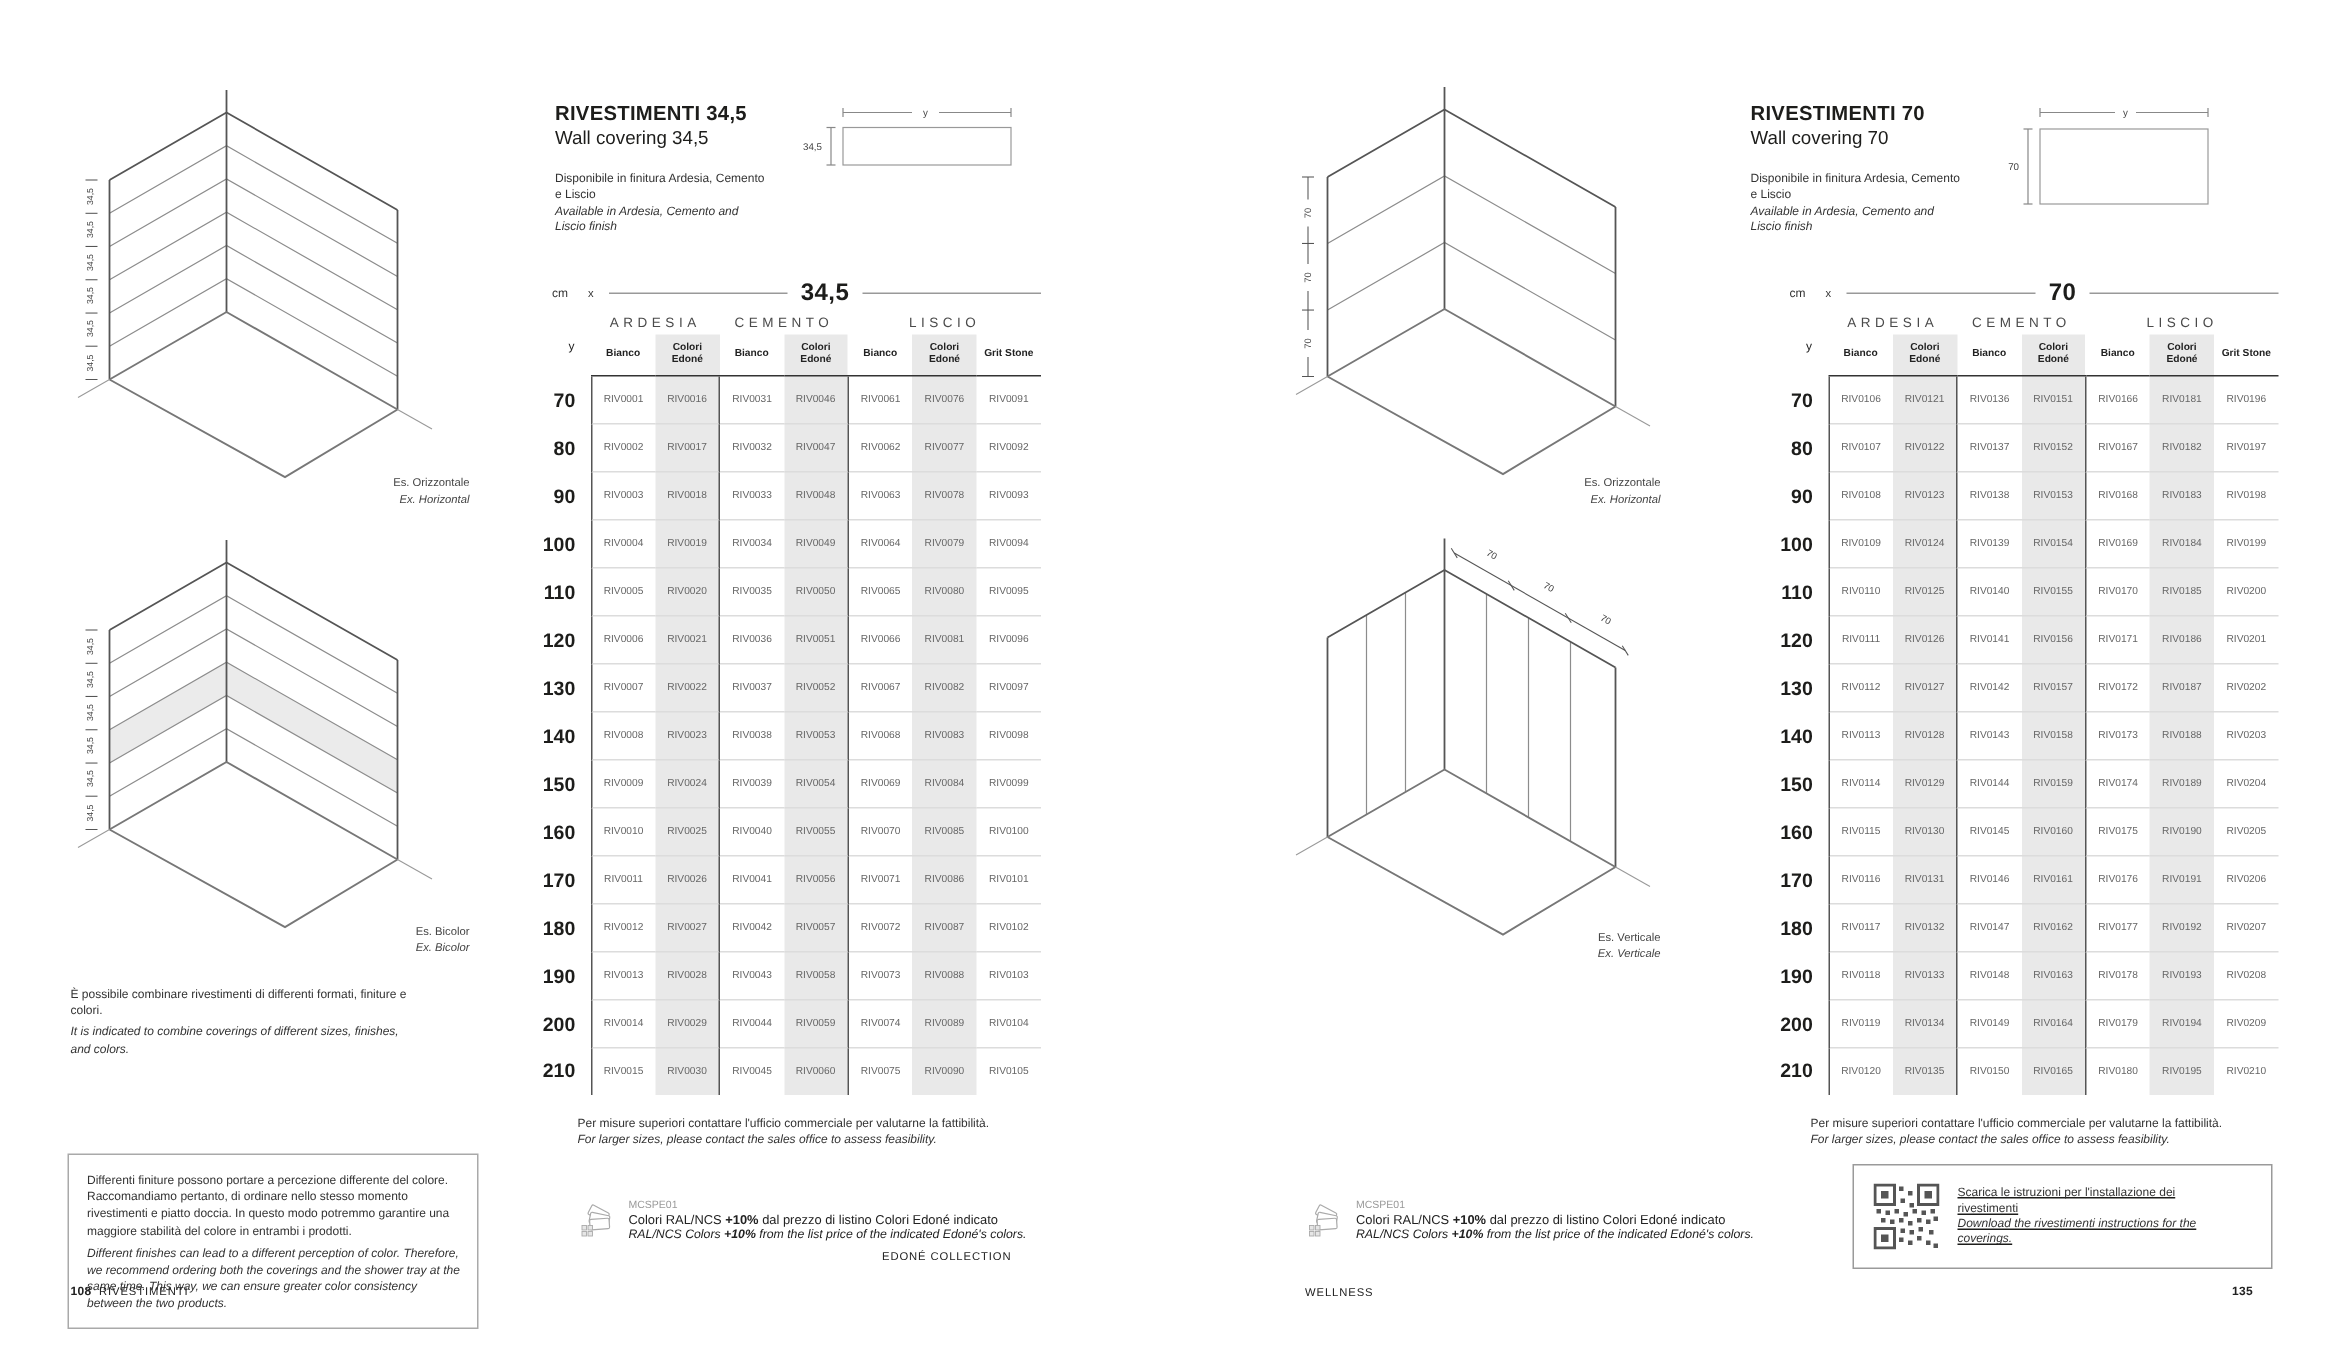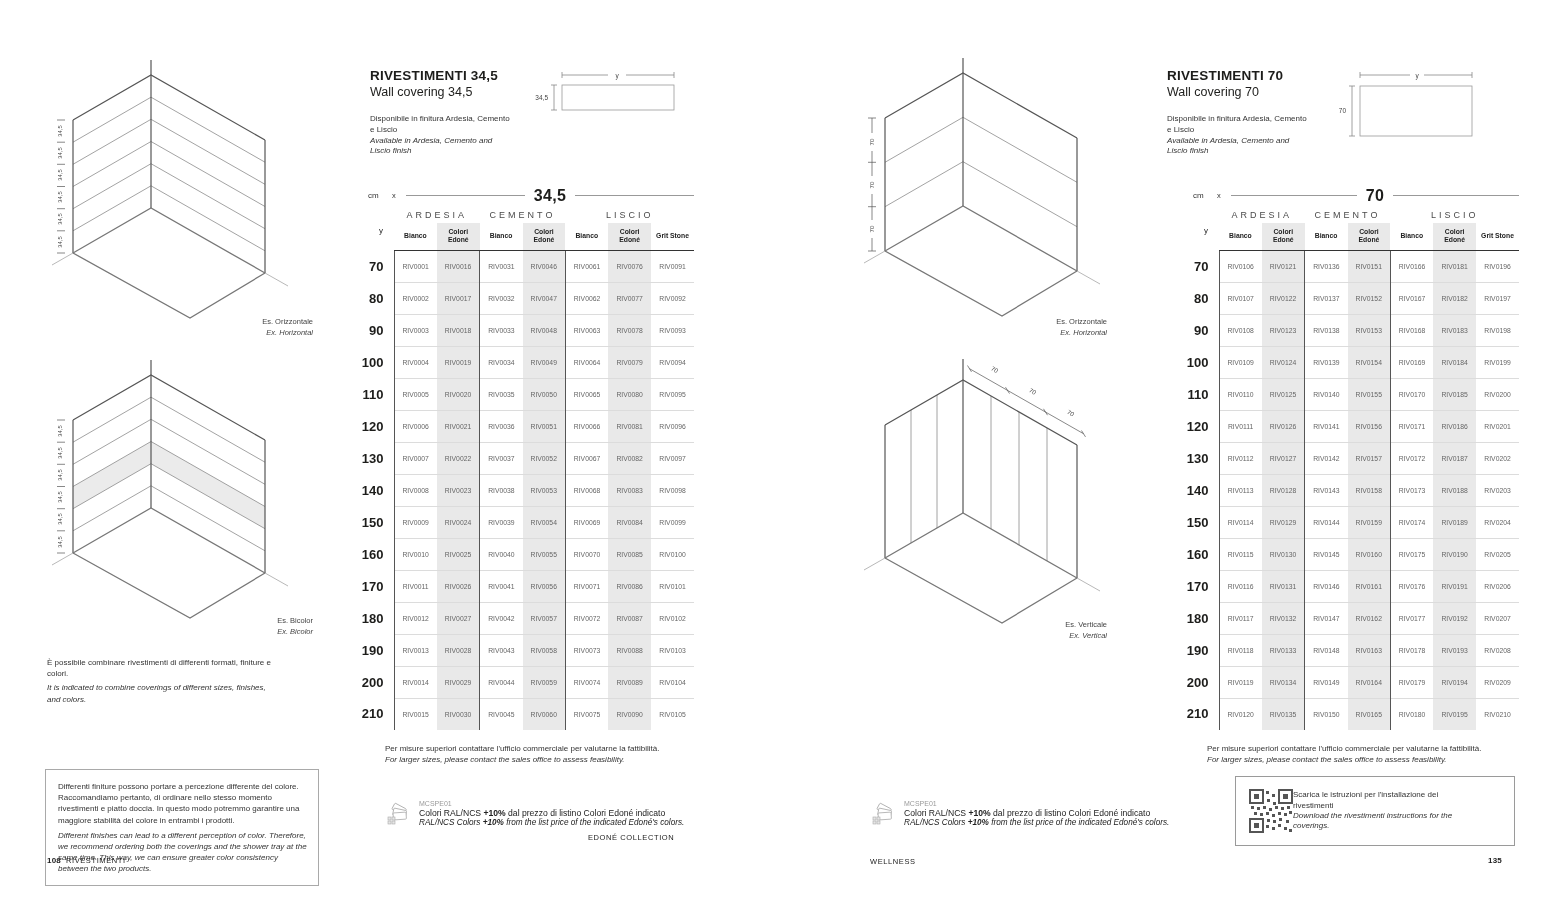--- a/index.html
+++ b/index.html
@@ -19,21 +19,21 @@
   .warnbox .note-it{margin-bottom:4px;}
   
   .mcspe{display:flex;}
   .mcspe .txt{margin-left:8px;}
   .mcspe .code{font-size:7px;color:#9a9a9a;margin-bottom:1px;}
   .mcspe .it{font-size:8.6px;color:#222;}
   .mcspe .en{font-size:8.2px;color:#222;font-style:italic;}
   .mcspe b{font-weight:bold;}
   
   .qrbox{width:278px;height:68px;border:1px solid #9a9a9a;display:flex;align-items:center;}
-  .qrbox .txt{}
+  .qrbox .txt{margin-left:12px;text-decoration:underline;}
   .qrbox .note-it{line-height:1.3;}
   .qrbox .note-en{line-height:1.3;}
   
   .tablewrap{width:336px;}
   .scale{display:flex;align-items:center;height:15px;font-size:8px;color:#333;}
   .scale .unit{width:34px;padding-left:10px;box-sizing:border-box;}
   .scale .x{width:14px;font-size:7.5px;}
   .scale .hl{flex:1;height:1px;background:#999;}
   .scale .size{font-size:16px;font-weight:bold;padding:0 9px;color:#1d1d1b;letter-spacing:.3px;}
   table.sizes{border-collapse:collapse;width:100%;table-layout:fixed;margin-top:4px;}
@@ -469,21 +469,21 @@
     <line x1="229.5" y1="75.5" x2="233.5" y2="81.9"></line>
   </g>
   <g font-size="6.2" fill="#444">
     <text transform="rotate(30 141.5 16.5)" x="141.5" y="16.5" text-anchor="middle">70</text>
     <text transform="rotate(30 179.5 38.2)" x="179.5" y="38.2" text-anchor="middle">70</text>
     <text transform="rotate(30 217.5 59.9)" x="217.5" y="59.9" text-anchor="middle">70</text>
   </g>
 </svg>
 <div class="abs caption" style="left:987px;top:620px">
   <div class="it">Es. Verticale</div>
-  <div class="en">Ex. Vertical</div>
+  <div class="en">Ex. Verticale</div>
 </div>
 
 <div class="abs" style="left:1167px;top:68px">
   <div class="title">RIVESTIMENTI 70</div>
   <div class="subtitle">Wall covering 70</div>
 </div>
 <div class="abs avail" style="left:1167px;top:114px">
   <div class="it">Disponibile in finitura Ardesia, Cemento e Liscio</div>
   <div class="en">Available in Ardesia, Cemento and Liscio finish</div>
 </div>

